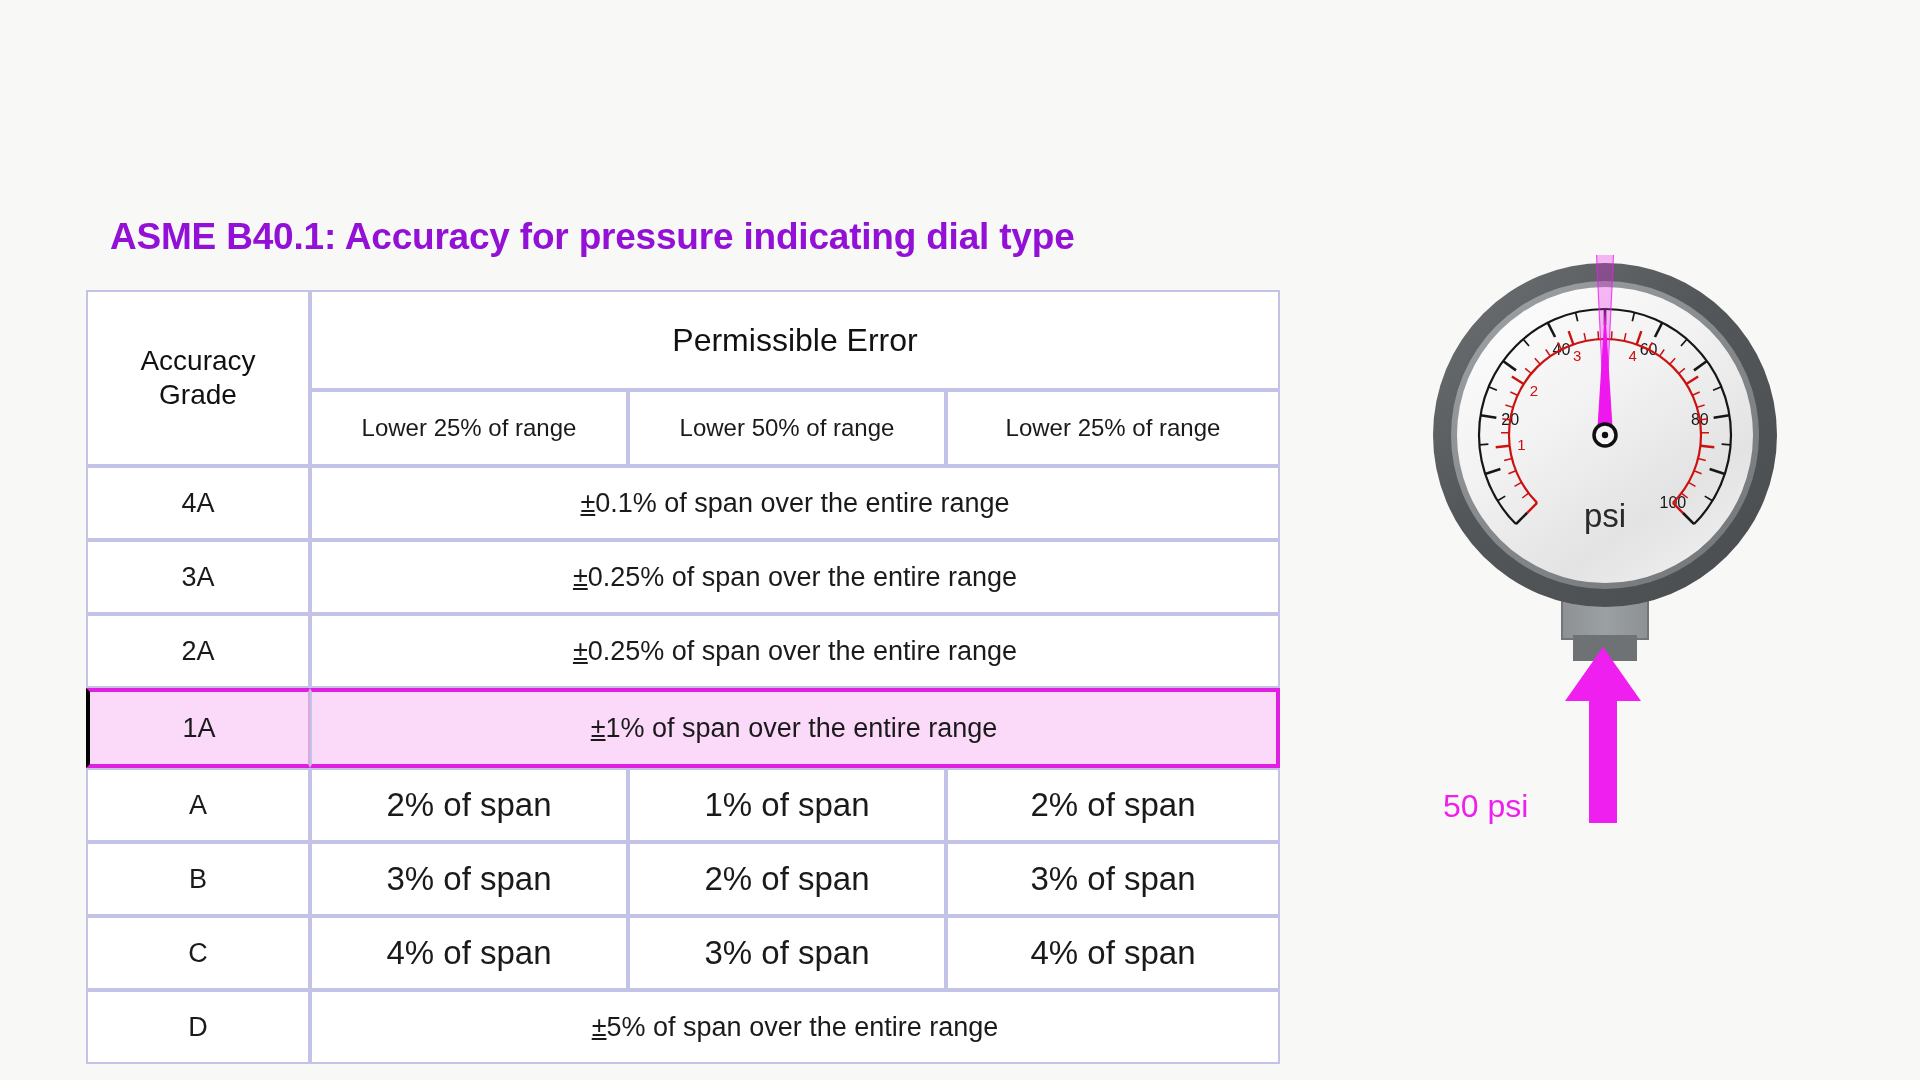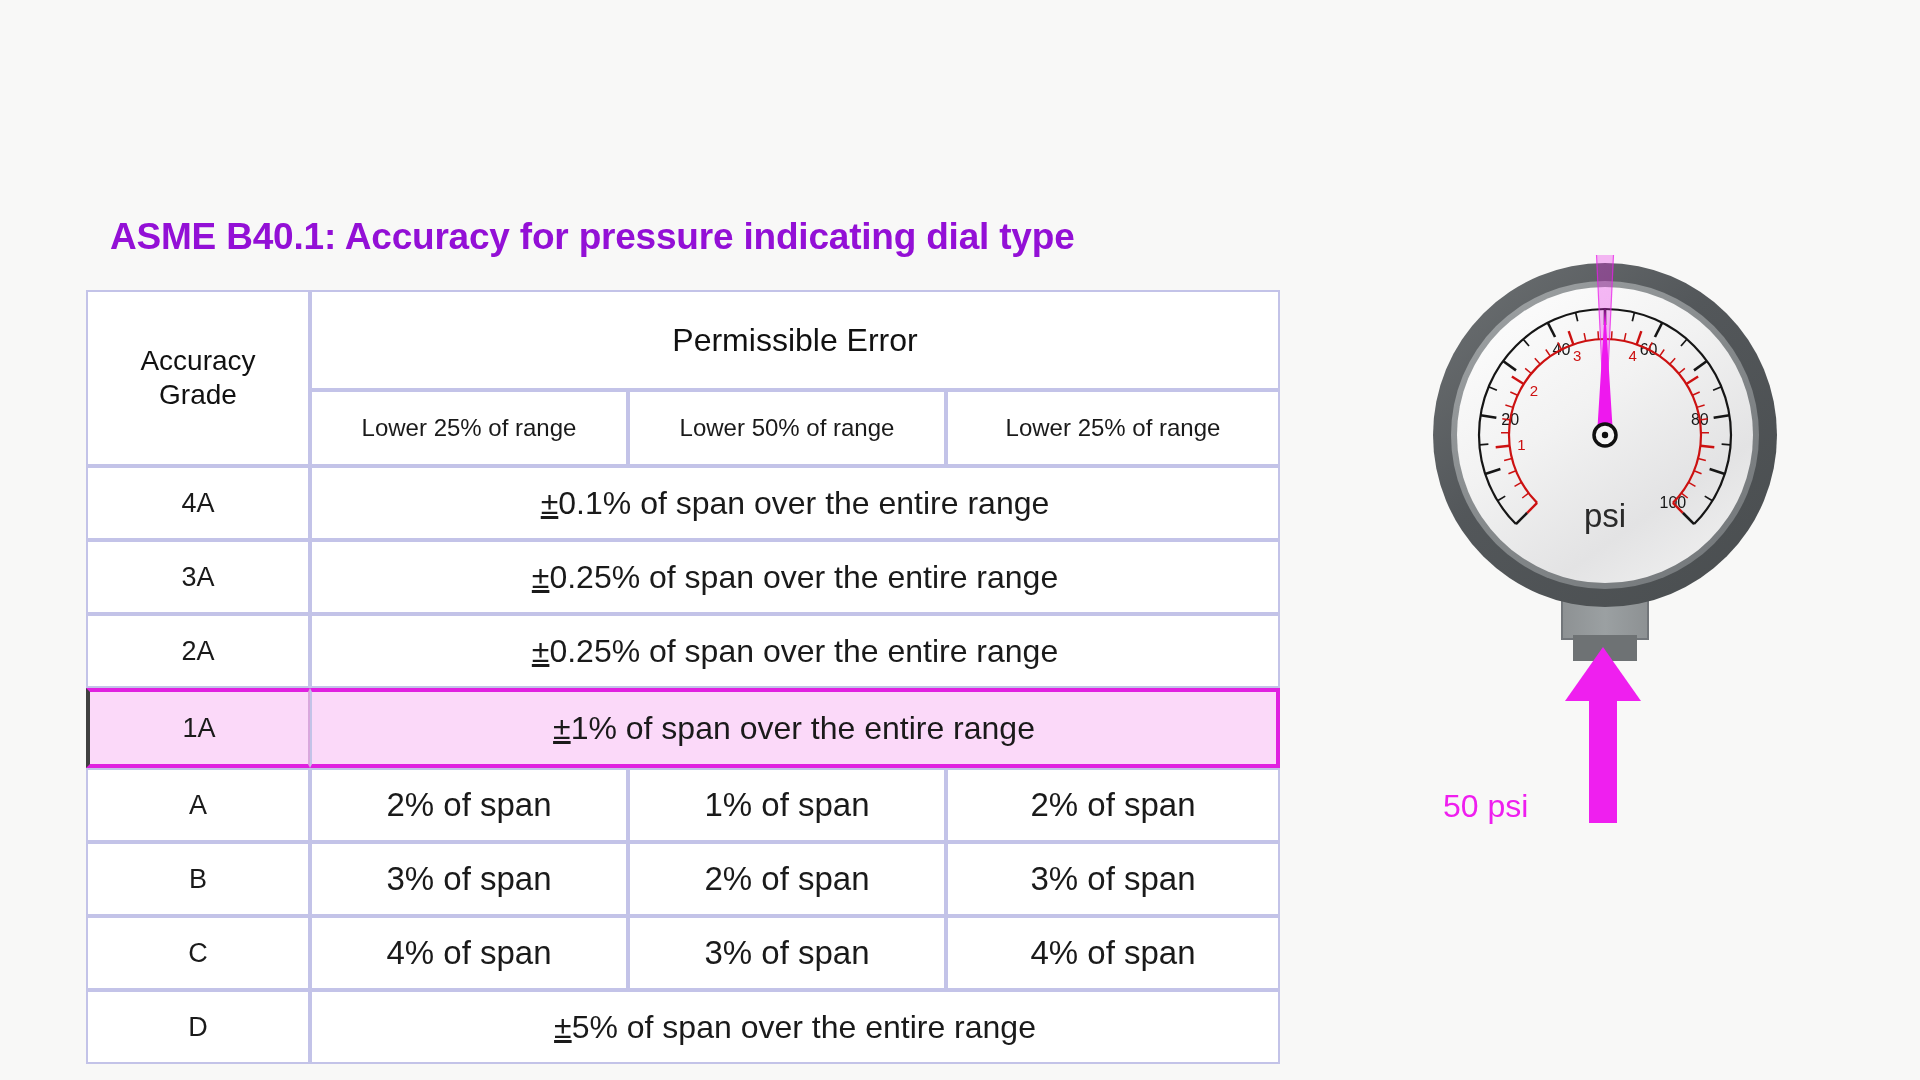--- a/index.html
+++ b/index.html
@@ -78,39 +78,39 @@
     font-size: 24px;
     color: #1a1a1a;
     height: 56px;
   }
   td.grade-cell {
     font-size: 27px;
     color: #1a1a1a;
     height: 54px;
   }
   td.value-cell {
-    font-size: 32px;
+    font-size: 27px;
     color: #1a1a1a;
     height: 54px;
   }
   td.span-cell {
     font-size: 33px;
     color: #1a1a1a;
     height: 54px;
   }
   .pm { text-decoration: underline; }
 
   
   tr.highlight td {
     background: #fbd9f9;
     border-top: 4px solid #e020e0;
     border-bottom: 4px solid #e020e0;
     height: 56px;
   }
-  tr.highlight td.grade-cell { border-left: 4px solid #404040; border-right: 2px solid #d9a8dd; }
+  tr.highlight td.grade-cell { border-left: 4px solid #000000; border-right: 2px solid #d9a8dd; }
   tr.highlight td.value-cell { border-right: 4px solid #e020e0; }
 
   
   #gauge-block {
     position: absolute;
     left: 1395px;
     top: 255px;
     width: 420px;
     height: 700px;
   }

